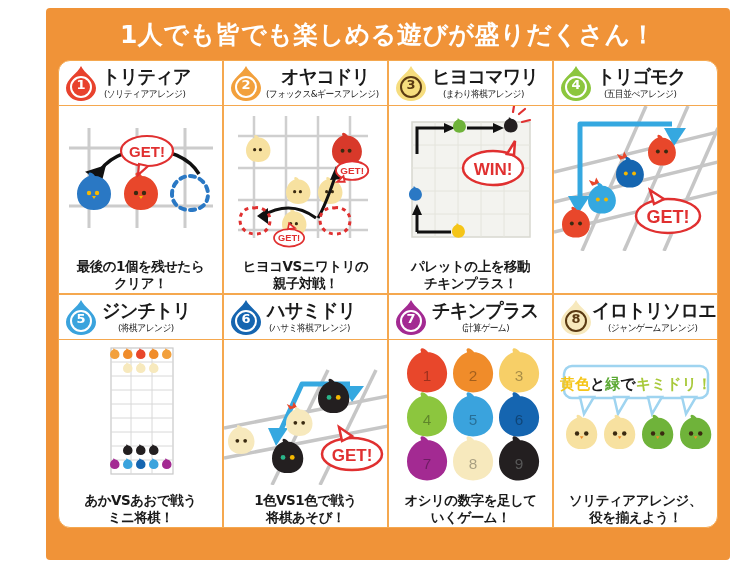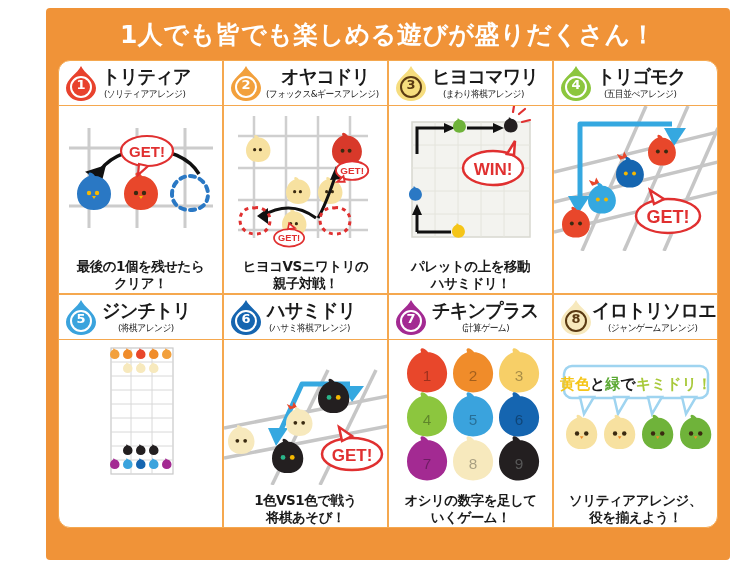--- a/index.html
+++ b/index.html
@@ -290,21 +290,21 @@
           </g>
 
           <g transform="translate(74,42)">
             <ellipse cx="30" cy="20" rx="30" ry="17" fill="#ffffff" stroke="#e03030" stroke-width="2.5"></ellipse>
             <path d="M44 6 l8 -13 l-1 14 z" fill="#ffffff" stroke="#e03030" stroke-width="2.5"></path>
             <text x="30" y="27" text-anchor="middle" font-size="17" font-weight="bold" fill="#e03030" font-family="'Liberation Sans',sans-serif">WIN!</text>
           </g>
         </svg>
       </div>
       <div class="card-cap">パレットの上を移動
-ハサミドリ！</div>
+チキンプラス！</div>
     </div>
 
     <div class="card tr">
       <div class="card-head">
         <div class="badge">
           <svg width="34" height="36" viewBox="0 0 34 36">
             <path d="M17 1 C20 8 32 14 32 23 A15 13 0 0 1 2 23 C2 14 14 8 17 1 Z" fill="#8cc63e"></path>
             <circle cx="17" cy="22" r="10" fill="none" stroke="#ffffff" stroke-width="2"></circle>
           </svg>
           <div class="num" style="color:#ffffff">4</div>
@@ -437,20 +437,22 @@
               <path d="M18 2 C26 2 34 10 34 20 C34 30 27 36 17 36 C7 36 0 30 0 20 C0 11 6 4 12 2 C10 -2 14 -3 18 2 Z" fill="#1565b0"></path>
             </g>
           <g transform="translate(90,119) scale(0.28)">
               <path d="M18 2 C26 2 34 10 34 20 C34 30 27 36 17 36 C7 36 0 30 0 20 C0 11 6 4 12 2 C10 -2 14 -3 18 2 Z" fill="#3aa3dd"></path>
             </g>
           <g transform="translate(103,119) scale(0.28)">
               <path d="M18 2 C26 2 34 10 34 20 C34 30 27 36 17 36 C7 36 0 30 0 20 C0 11 6 4 12 2 C10 -2 14 -3 18 2 Z" fill="#a32a92"></path>
             </g>
         </svg>
       </div>
+      <div class="card-cap">あかVSあおで戦う
+ミニ将棋！</div>
     </div>
 
     <div class="card">
       <div class="card-head">
         <div class="badge">
           <svg width="34" height="36" viewBox="0 0 34 36">
             <path d="M17 1 C20 8 32 14 32 23 A15 13 0 0 1 2 23 C2 14 14 8 17 1 Z" fill="#1565b0"></path>
             <circle cx="17" cy="22" r="10" fill="none" stroke="#ffffff" stroke-width="2"></circle>
           </svg>
           <div class="num" style="color:#ffffff">6</div>

